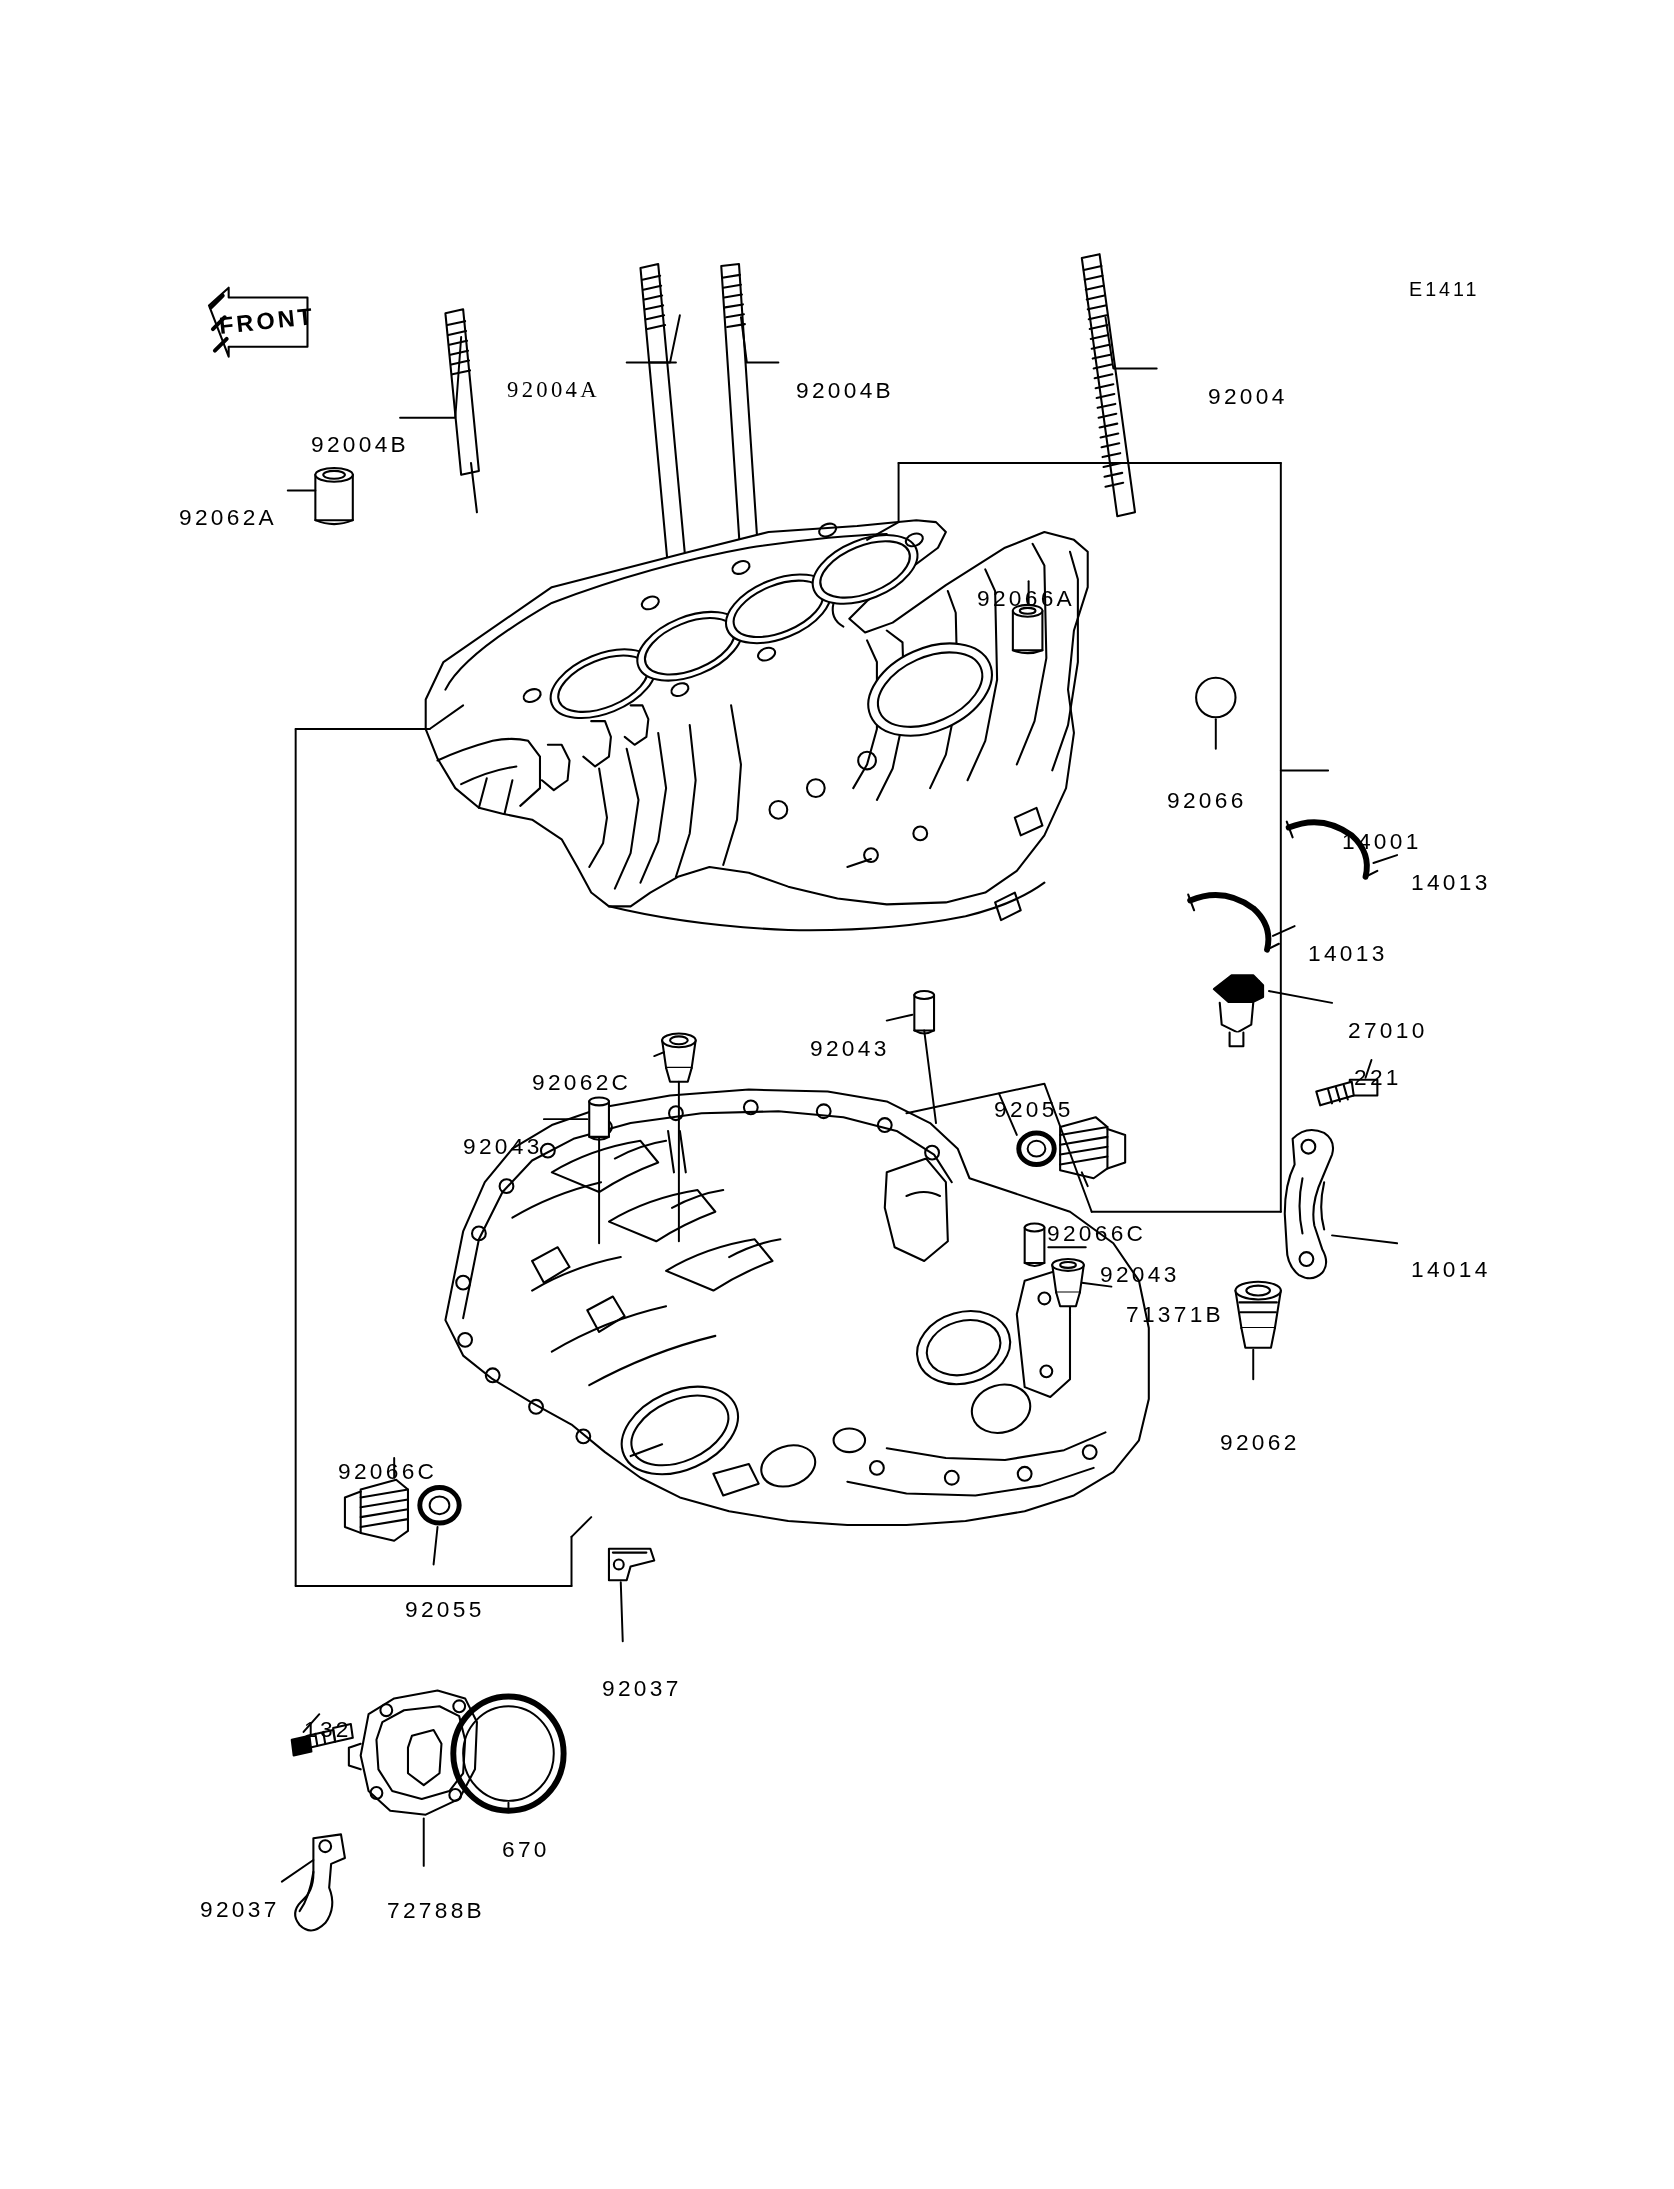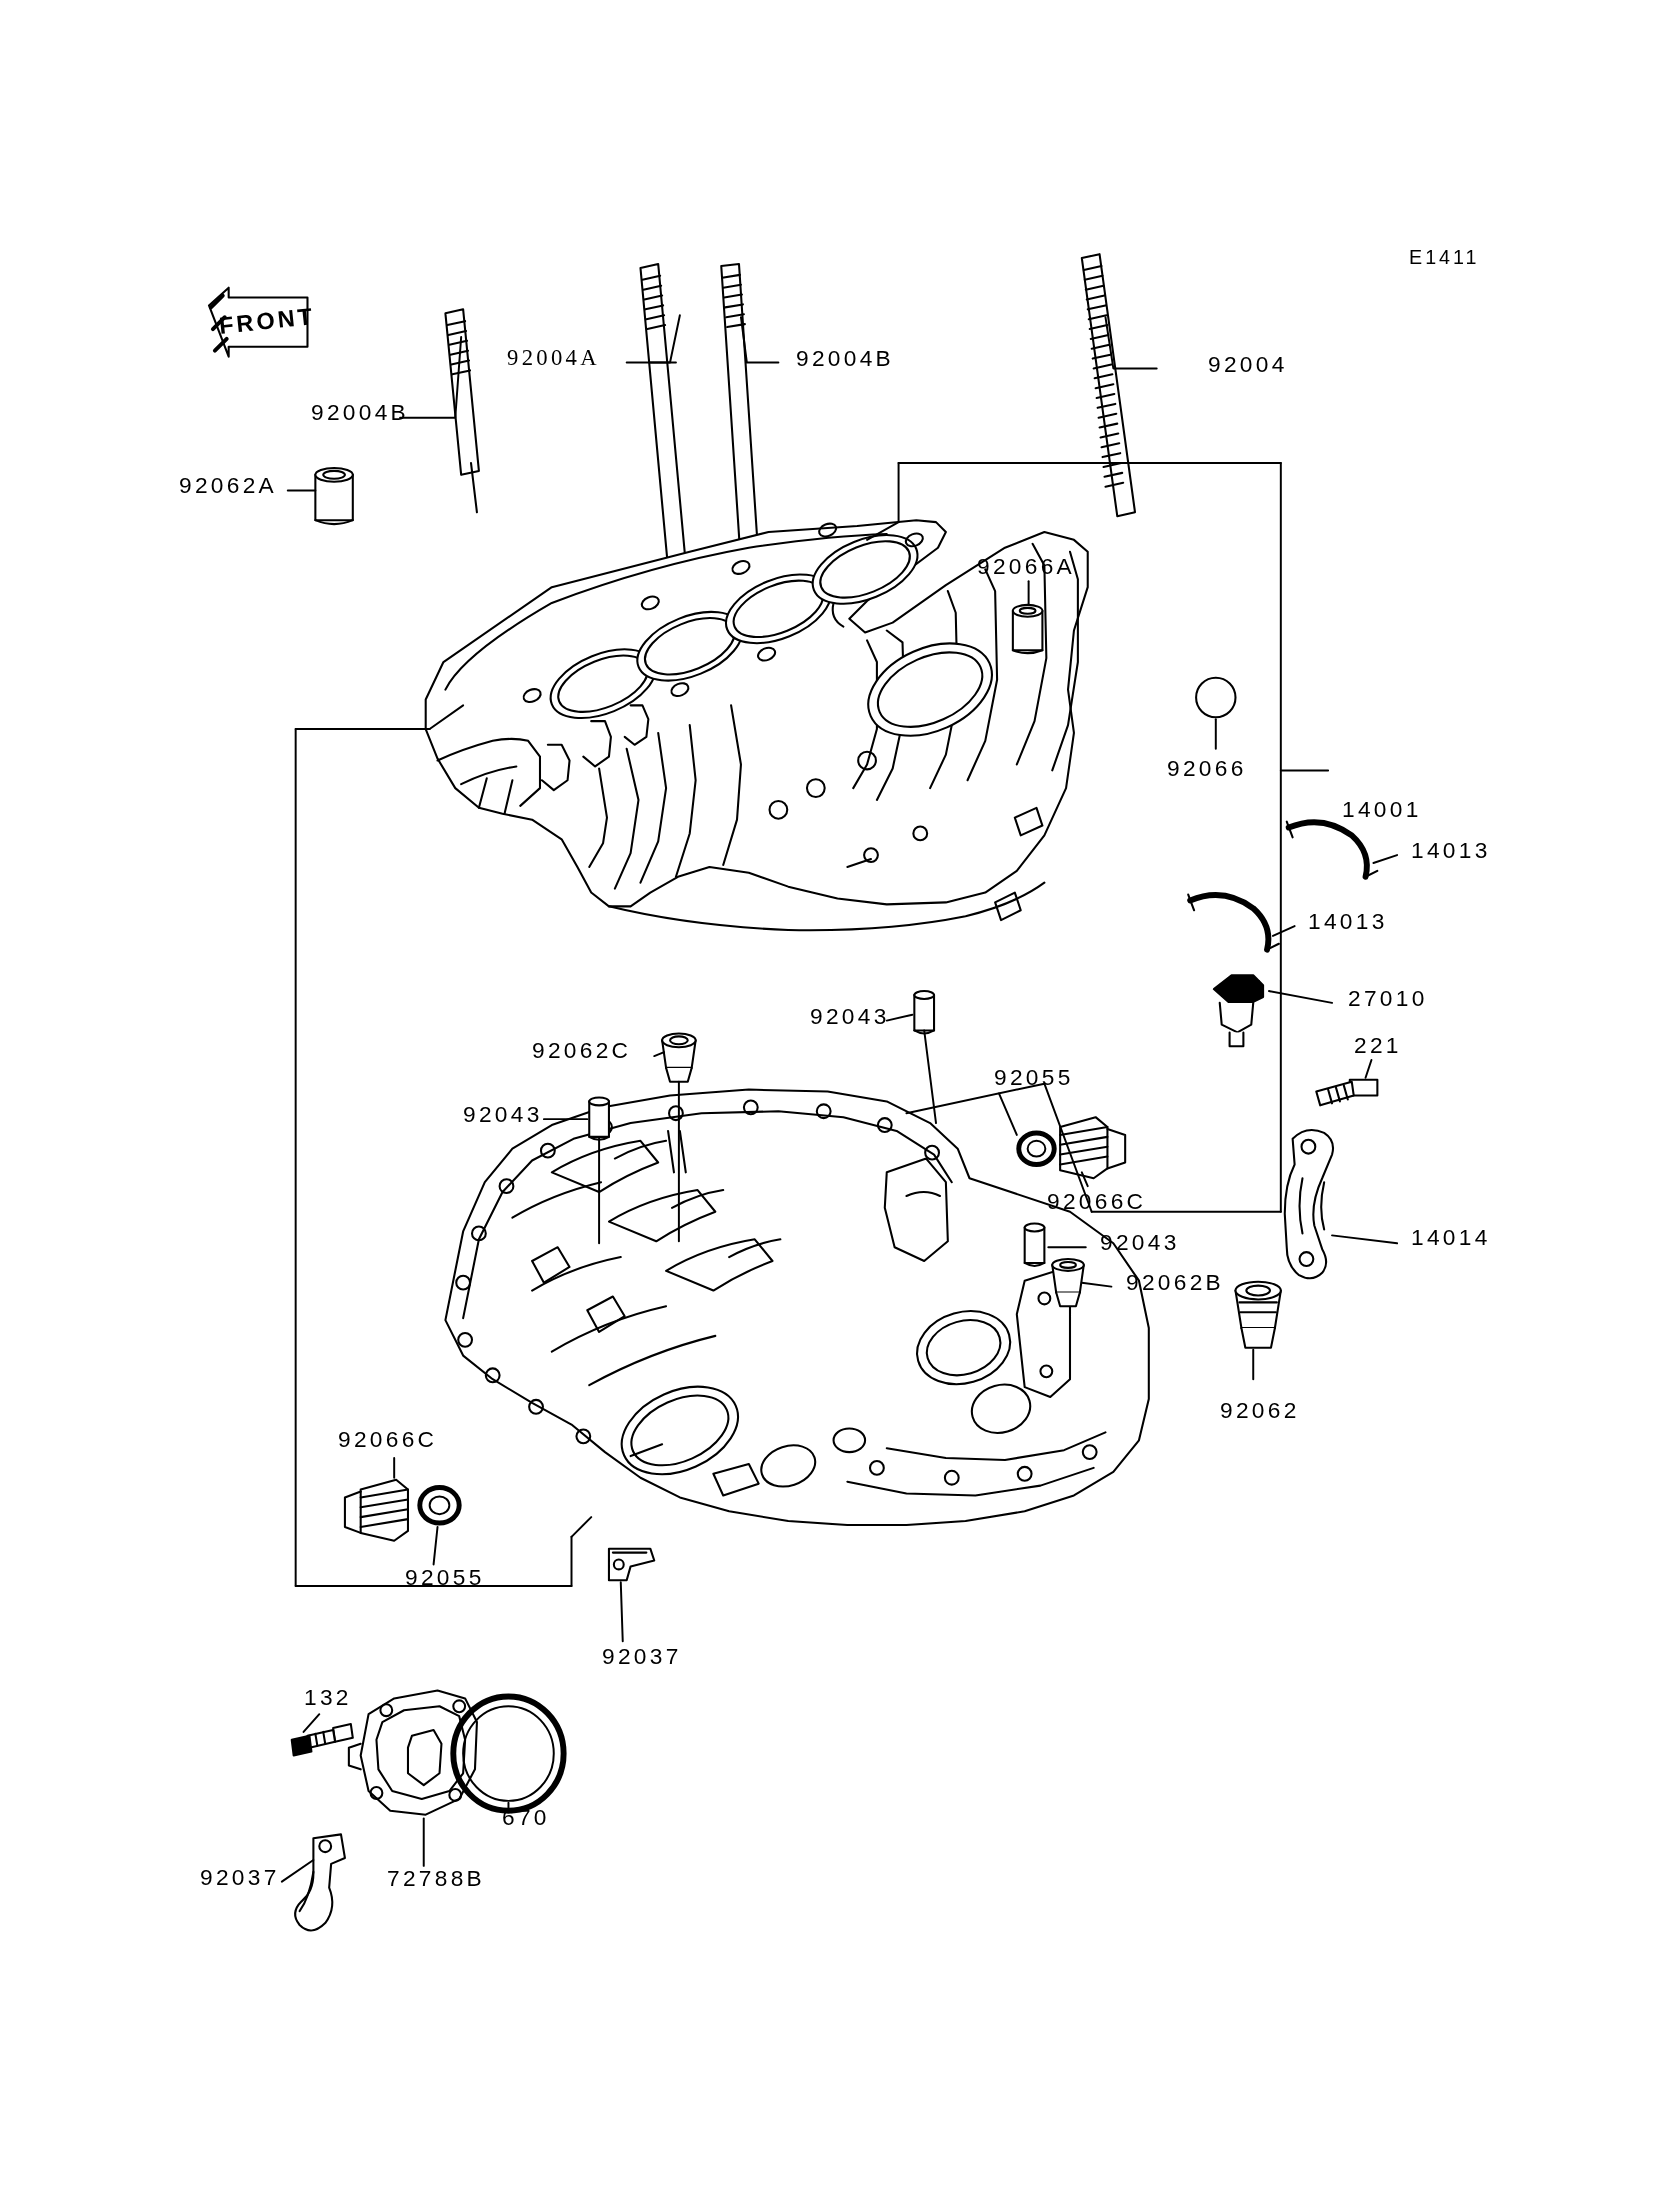--- a/index.html
+++ b/index.html
@@ -24,20 +24,21 @@
     width: 1675px;
     height: 2190px;
   }
   .lbl {
     position: absolute;
     font-family: "Liberation Sans", sans-serif;
     font-size: 22.7px;
     letter-spacing: 3.3px;
     color: #000000;
     white-space: nowrap;
+    margin-top: 32px;
   }
   .lbl.code {
     font-size: 19.7px;
     letter-spacing: 3px;
   }
   .front-badge {
     position: absolute;
     left: 197px;
     top: 284px;
     width: 120px;
@@ -473,21 +474,21 @@
   <div class="lbl" style="left:1308px; top:908px;">14013</div>
   <div class="lbl" style="left:1348px; top:985px;">27010</div>
   <div class="lbl" style="left:1354px; top:1032px;">221</div>
   <div class="lbl" style="left:810px; top:1003px;">92043</div>
   <div class="lbl" style="left:532px; top:1037px;">92062C</div>
   <div class="lbl" style="left:994px; top:1064px;">92055</div>
   <div class="lbl" style="left:463px; top:1101px;">92043</div>
   <div class="lbl" style="left:1047px; top:1188px;">92066C</div>
   <div class="lbl" style="left:1411px; top:1224px;">14014</div>
   <div class="lbl" style="left:1100px; top:1229px;">92043</div>
-  <div class="lbl" style="left:1126px; top:1269px;">92062B</div>
+  <div class="lbl" style="left:1126px; top:1269px;">71371B</div>
   <div class="lbl" style="left:1220px; top:1397px;">92062</div>
   <div class="lbl" style="left:338px; top:1426px;">92066C</div>
   <div class="lbl" style="left:405px; top:1564px;">92055</div>
   <div class="lbl" style="left:602px; top:1643px;">92037</div>
   <div class="lbl" style="left:304px; top:1684px;">132</div>
   <div class="lbl" style="left:502px; top:1804px;">670</div>
   <div class="lbl" style="left:200px; top:1864px;">92037</div>
   <div class="lbl" style="left:387px; top:1865px;">72788B</div>
 
 </div>

